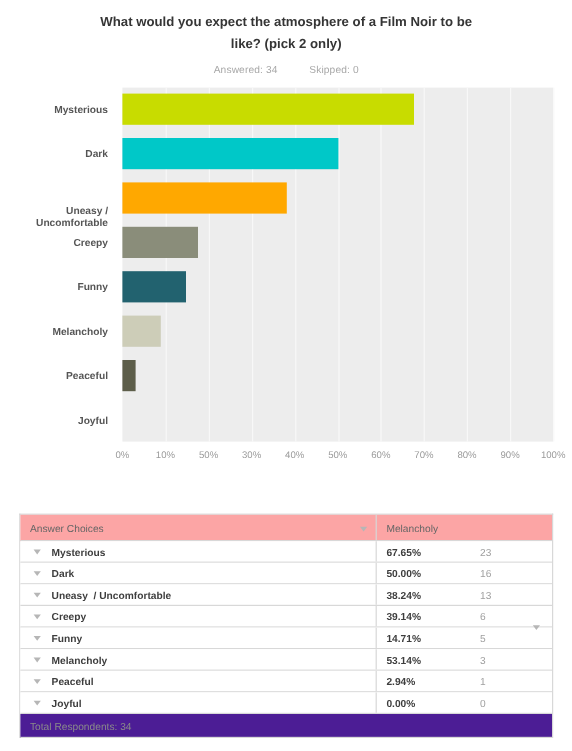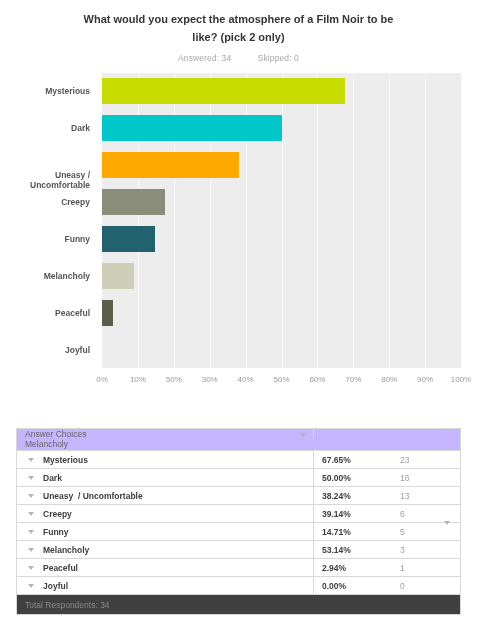--- a/index.html
+++ b/index.html
@@ -107,23 +107,22 @@
     border-bottom: none;
     box-sizing: border-box;
   }
   .trow {
     display: flex;
     align-items: stretch;
     border-bottom: 1px solid #d8d8d8;
     box-sizing: border-box;
   }
   .thead {
-    background: #c4b5fd;
+    background: #fca5a5;
     height: 22px;
-    flex-direction: column;
   }
   .th, .td {
     display: flex;
     align-items: center;
     box-sizing: border-box;
     font-size: 8.5px;
   }
   .col-choice {
     width: 297px;
     border-right: 1px solid #d8d8d8;
@@ -182,21 +181,21 @@
   .pct-val {
     font-weight: bold;
     color: #3d3d3d;
     font-size: 8.5px;
   }
   .count-val {
     color: #a0a0a0;
     font-size: 8.5px;
   }
   .tfoot {
-    background: #404040;
+    background: #4c1d95;
     height: 20px;
     border-bottom: 1px solid #d8d8d8;
   }
   .tfoot .td {
     width: 100%;
     padding-left: 8px;
     color: #8a8a8a;
     font-size: 8.5px;
   }
 </style>

